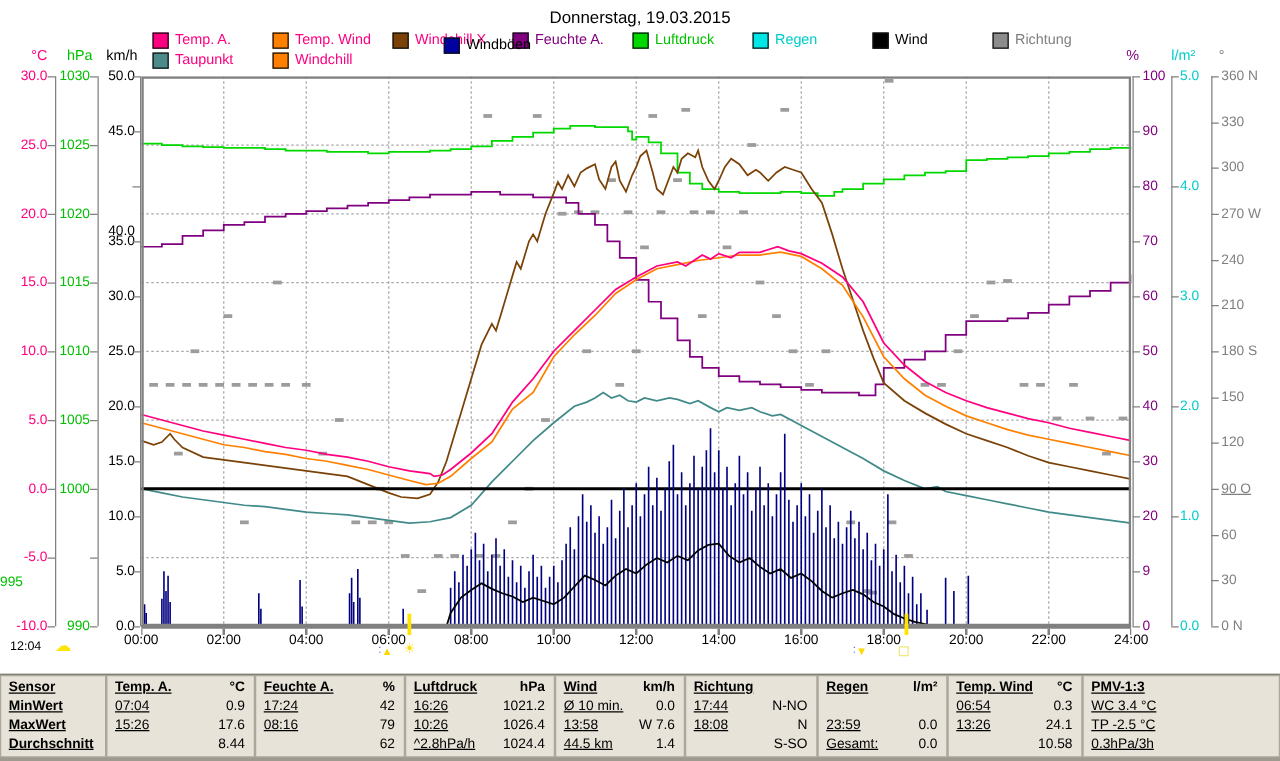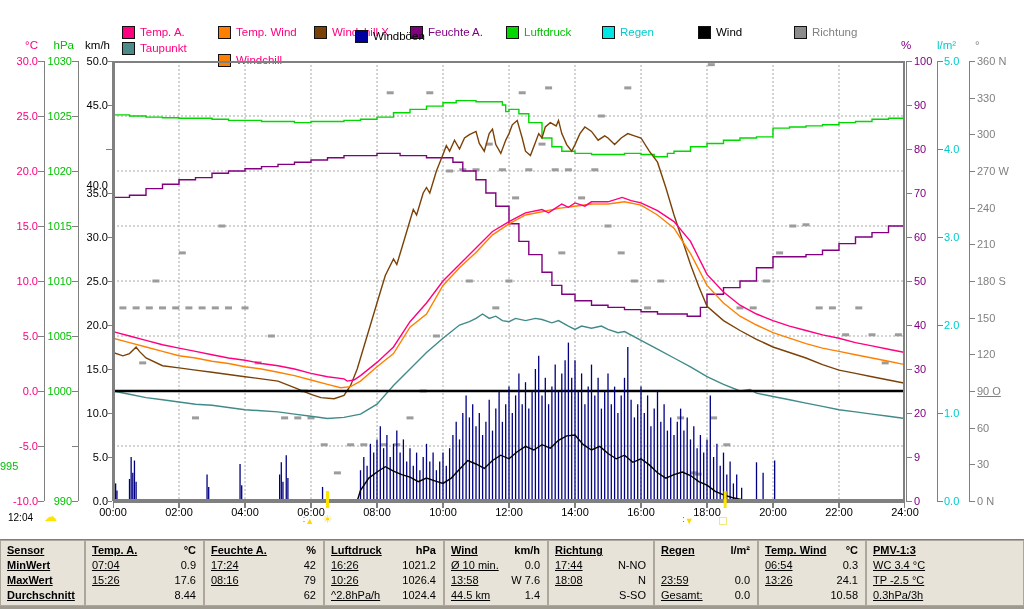--- a/index.html
+++ b/index.html
@@ -28,20 +28,21 @@
   .stats .trow.hdr{font-weight:bold;}
   .stats .tl{padding-left:6px;white-space:nowrap;text-decoration:underline;}
   .stats .tr{margin-left:auto;padding-right:7px;white-space:nowrap;}
   .stats .lblcol .tl{font-weight:bold;}
   .footer-strip{position:absolute;left:0;bottom:0;width:1024px;height:4px;background:#9e9a90;}
 </style>
 </head>
 <body>
 
 <div class="screen">
+  <div class="title">Donnerstag, 19.03.2015</div>
   <div id="unitHeaders">
       <div class="unit-header" style="left: 8px; width: 30px; text-align: right; color: rgb(255, 0, 128);">°C</div>
       <div class="unit-header" style="left: 42px; width: 32px; text-align: right; color: rgb(0, 192, 0);">hPa</div>
       <div class="unit-header" style="left: 74px; width: 36px; text-align: right; color: rgb(0, 0, 0);">km/h</div>
       <div class="unit-header" style="left: 901px; width: 20px; text-align: left; color: rgb(128, 0, 128);">%</div>
       <div class="unit-header" style="left: 937px; width: 30px; text-align: left; color: rgb(0, 204, 204);">l/m²</div>
       <div class="unit-header" style="left: 975px; width: 14px; text-align: left; color: rgb(128, 128, 128);">°</div>
     </div>
   <div id="legend">
       <div class="legend-item" style="left: 122px; top: 26px; color: rgb(255, 0, 128);">
@@ -73,21 +74,21 @@
         <span>Wind</span>
       </div>
       <div class="legend-item" style="left: 794px; top: 26px; color: rgb(128, 128, 128);">
         <span class="legend-swatch" style="background: rgb(140, 140, 140);"></span>
         <span>Richtung</span>
       </div>
       <div class="legend-item" style="left: 122px; top: 42px; color: rgb(255, 0, 128);">
         <span class="legend-swatch" style="background: rgb(77, 138, 138);"></span>
         <span>Taupunkt</span>
       </div>
-      <div class="legend-item" style="left: 218px; top: 54px; color: rgb(255, 0, 128);">
+      <div class="legend-item" style="left: 218px; top: 42px; color: rgb(255, 0, 128);">
         <span class="legend-swatch" style="background: rgb(255, 128, 0);"></span>
         <span>Windchill</span>
       </div>
       <div class="legend-item" style="left: 314px; top: 30px; color: rgb(0, 0, 0); padding-left: 41px;">
         <span class="legend-swatch" style="background: rgb(0, 0, 160);"></span>
         <span>Windböen</span>
       </div>
     </div>
   <div id="axisArea">
       <div class="axis-line" style="left: 44px; top: 61px; height: 440px;"></div>

